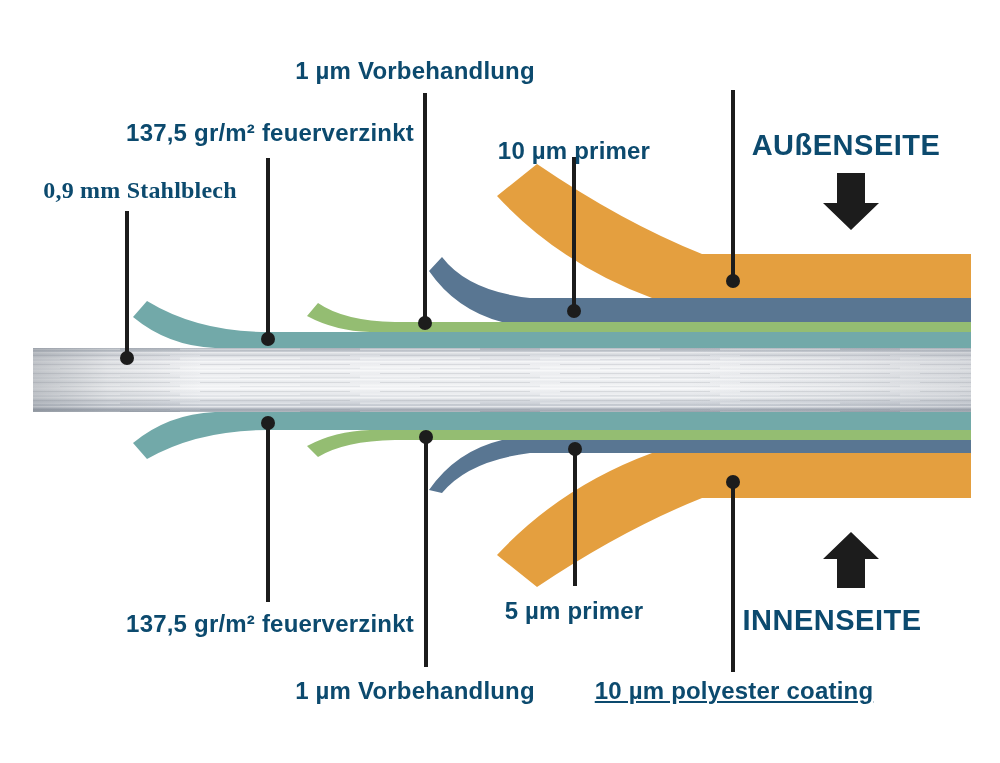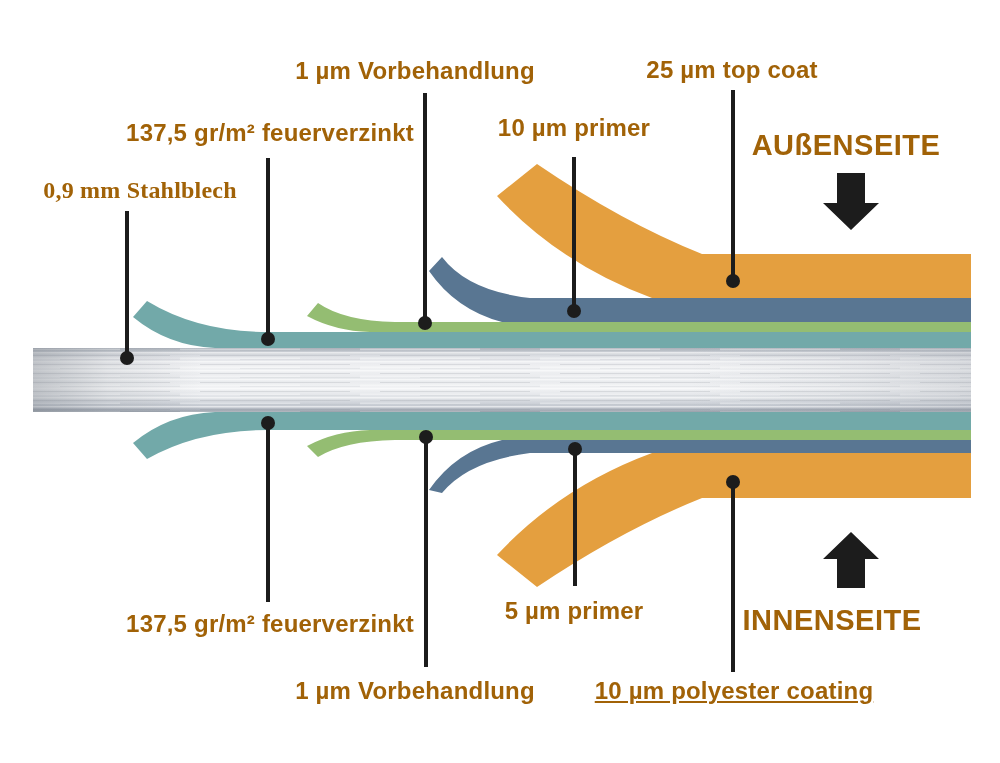--- a/index.html
+++ b/index.html
@@ -8,21 +8,21 @@
     width:1000px;height:763px;
     background:#ffffff;
     overflow:hidden;
     font-family:"Liberation Sans",sans-serif;
   }
   .stage svg{position:absolute;left:0;top:0;}
   .lbl{
     position:absolute;
     transform:translate(-50%,-50%);
     font:600 24px "Liberation Sans",sans-serif;
-    color:#a16207;
+    color:#0c4a6e;
     white-space:nowrap;
     letter-spacing:0.2px;
   }
   .side-lbl{font-size:29px;letter-spacing:0.5px;}
   .leader{stroke:#1c1c1c;stroke-width:4;}
   .dot{fill:#1c1c1c;}
   .arrow{fill:#1c1c1c;}
 </style>
 </head>
 <body>
@@ -114,23 +114,22 @@
     <path class="arrow" d="M837 173 h28 v30 h14 l-28 27 l-28 -27 h14 z"></path>
     <path class="arrow" d="M851 532 l28 27 h-14 v29 h-28 v-29 h-14 z"></path>
   </svg>
 
   <div class="lbl" style="left:140px;top:190px;font-family:Liberation Serif, serif;">0,9 mm Stahlblech</div>
 
   <div class="lbl" style="left:270px;top:133px;">137,5 gr/m² feuerverzinkt</div>
 
   <div class="lbl" style="left:415px;top:71px;">1 µm Vorbehandlung</div>
 
-  <div class="lbl" style="left:574px;top:128px;">10 µm primer</div>
+  <div class="lbl" style="left:574px;top:151px;">10 µm primer</div>
 
-  <div class="lbl" style="left:732px;top:70px;">25 µm top coat</div>
 
   <div class="lbl side-lbl" style="left:846px;top:145px;">AUßENSEITE</div>
 
   <div class="lbl" style="left:270px;top:624px;">137,5 gr/m² feuerverzinkt</div>
 
   <div class="lbl" style="left:415px;top:691px;">1 µm Vorbehandlung</div>
 
   <div class="lbl" style="left:574px;top:611px;">5 µm primer</div>
 
   <div class="lbl" style="left:734px;top:691px;text-decoration:underline;">10 µm polyester coating</div>

